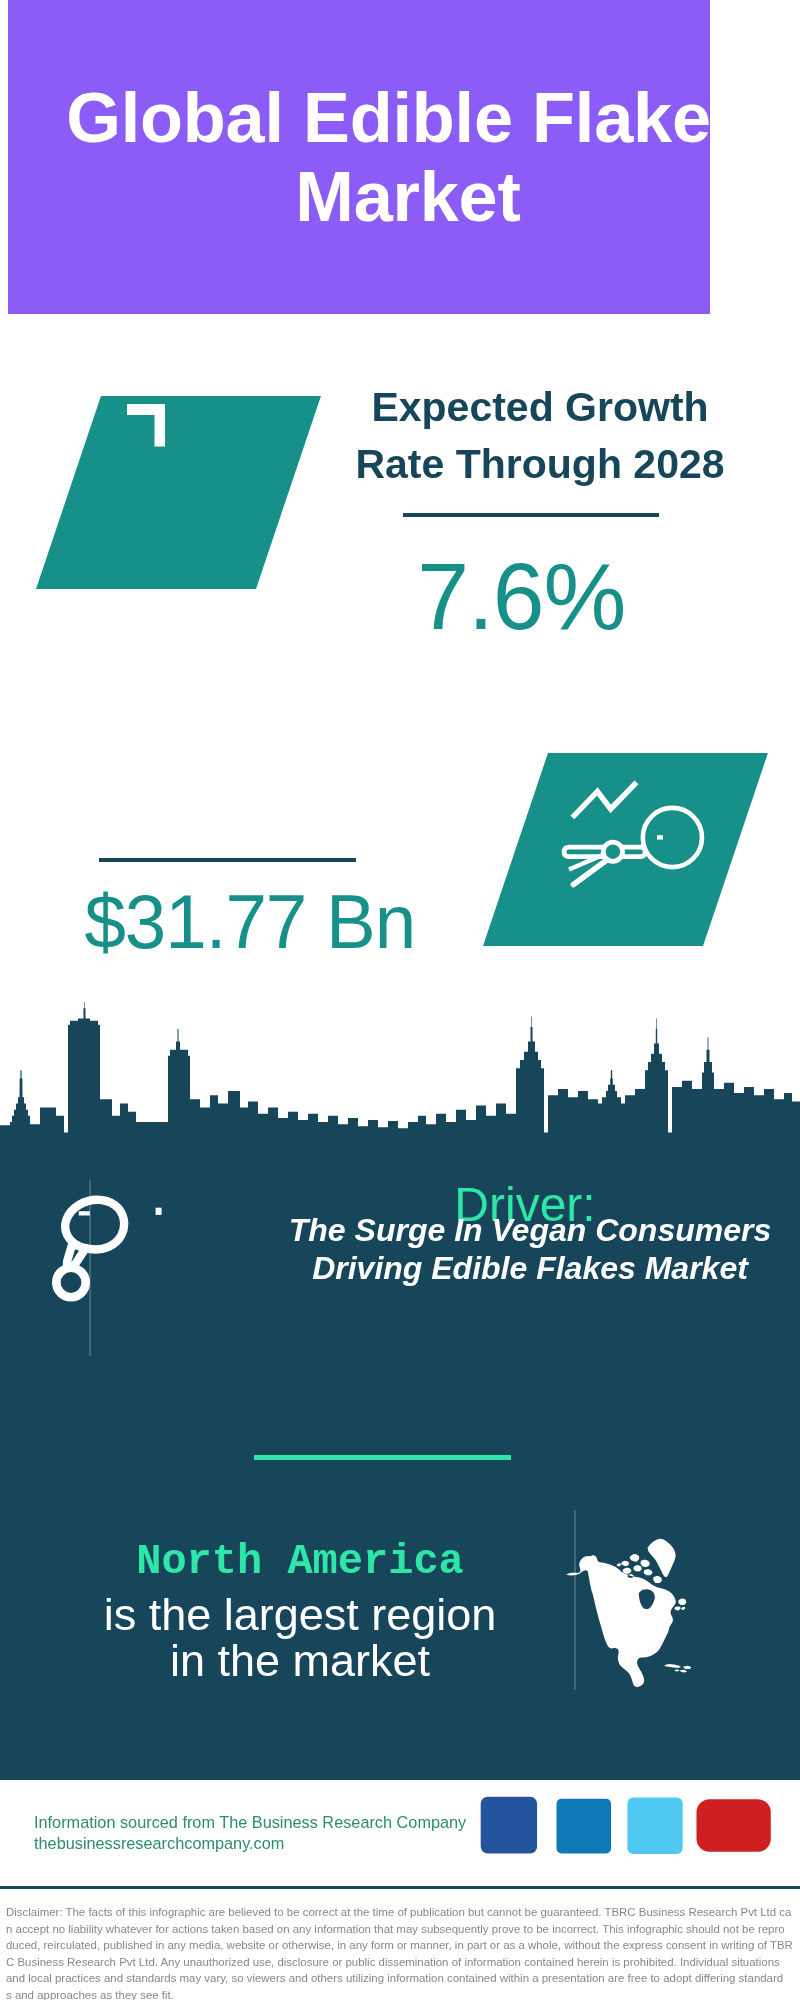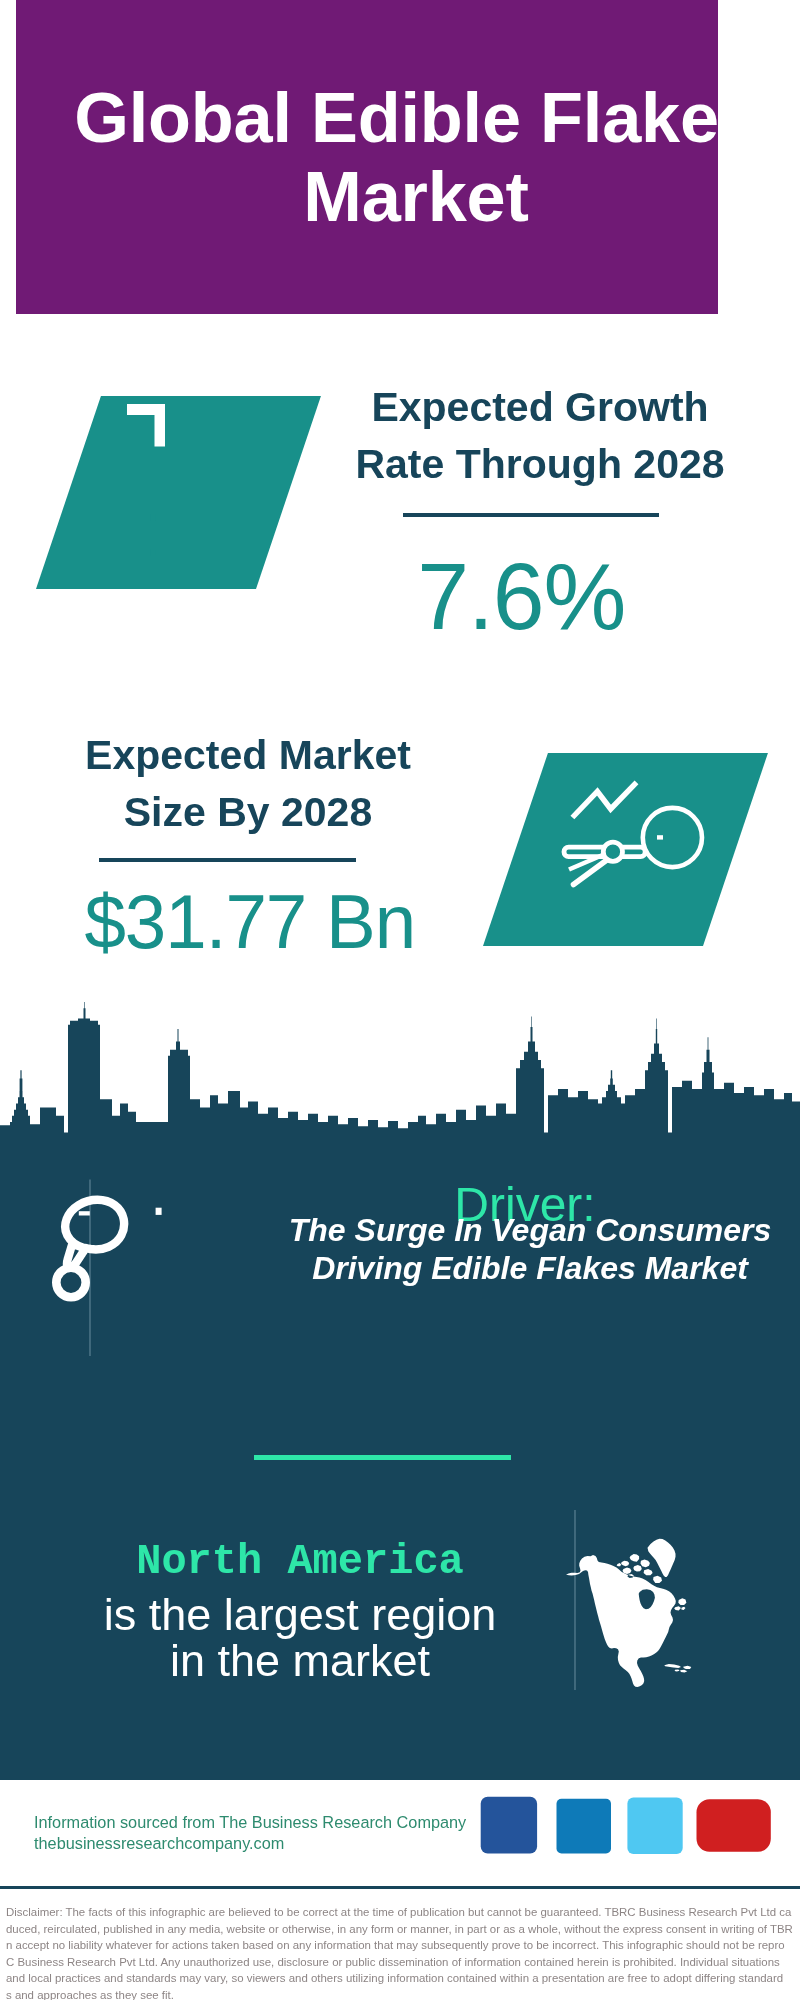--- a/index.html
+++ b/index.html
@@ -3,21 +3,21 @@
 <meta charset="utf-8">
 <title>Global Edible Flakes Market</title>
 <style>
   html,body{margin:0;padding:0;}
   body{width:800px;height:2000px;background:#ffffff;
        font-family:"Liberation Sans",sans-serif;
        -webkit-font-smoothing:antialiased;}
   #page{position:relative;width:800px;height:2000px;overflow:hidden;background:#fff;}
 
   
-  .header{position:absolute;left:16px;top:0;width:702px;height:314px;background:#701a75;}
+  .header{position:absolute;left:8px;top:0;width:702px;height:314px;background:#8b5cf6;}
   .header-title{position:absolute;left:40px;top:78px;width:720px;
       color:#fff;font-size:70.3px;line-height:79px;font-weight:bold;
       text-align:center;letter-spacing:-0.2px;}
 
   
   .para{position:absolute;background:#18908a;}
   .para.left{left:36px;top:396px;width:220px;height:193px;
       transform:skewX(-18.6deg);transform-origin:bottom left;}
   .para.right{left:483px;top:753px;width:220px;height:193px;
       transform:skewX(-18.6deg);transform-origin:bottom left;}
@@ -175,23 +175,20 @@
     </path>
             </path>
           </path>
         </path>
       </g>
     <g fill="none" stroke="#ffffff" stroke-width="4.8">
       <circle cx="67.9" cy="81.7" r="9.6" fill="#18908a">
     </circle>
       </g>
   </svg>
-  <div class="stat-label" style="left:8px;top:727px;width:480px;">
-    <span>Expected Market</span><br><span>Size By 2028</span>
-  </div>
   <div class="stat-rule" style="left:99px;top:858px;width:257px;"></div>
   <div class="stat-value v2" style="left:0px;top:884px;width:500px;"><span>$31.77 Bn</span></div>
 
   <div class="darkmid"></div>
   <svg class="skyline" viewBox="0 0 800 145" width="800" height="145" preserveAspectRatio="none">
     <path fill="#17455a" d="M0.0 145L0.0 128.0L800.0 128.0L800.0 145ZM0.0 145L0.0 121.0L10.0 121.0L10.0 145ZM10.0 145L10.0 118.0L16.0 118.0L16.0 145ZM16.0 145L16.0 122.0L24.0 122.0L24.0 145ZM24.0 145L24.0 119.0L30.0 119.0L30.0 145ZM30.0 145L30.0 122.0L38.0 122.0L38.0 145ZM12.0 145L12.0 112.0L30.0 112.0L30.0 145ZM14.0 145L14.0 106.0L28.0 106.0L28.0 145ZM16.0 145L16.0 100.0L26.0 100.0L26.0 145ZM18.0 145L18.0 94.0L24.0 94.0L24.0 145ZM19.5 145L19.5 88.0L22.5 88.0L22.5 145ZM20.2 145L20.2 80.0L21.8 80.0L21.8 145ZM19.6 145L19.6 76.0L22.4 76.0L22.4 145ZM20.4 145L20.4 68.0L21.6 68.0L21.6 145ZM30.0 145L30.0 120.0L40.0 120.0L40.0 145ZM40.0 145L40.0 104.0L56.0 104.0L56.0 145ZM56.0 145L56.0 112.0L64.0 112.0L64.0 145ZM68.0 145L68.0 24.0L100.0 24.0L100.0 145ZM70.0 145L70.0 20.0L98.0 20.0L98.0 145ZM88.0 145L88.0 40.0L100.0 40.0L100.0 145ZM68.0 145L68.0 44.0L76.0 44.0L76.0 145ZM78.0 145L78.0 18.0L90.0 18.0L90.0 145ZM83.5 145L83.5 8.0L85.5 8.0L85.5 145ZM84.2 145L84.2 2.0L84.8 2.0L84.8 145ZM100.0 145L100.0 96.0L112.0 96.0L112.0 145ZM112.0 145L112.0 112.0L120.0 112.0L120.0 145ZM120.0 145L120.0 100.0L128.0 100.0L128.0 145ZM128.0 145L128.0 108.0L136.0 108.0L136.0 145ZM136.0 145L136.0 118.0L168.0 118.0L168.0 145ZM168.0 145L168.0 54.0L190.0 54.0L190.0 145ZM170.0 145L170.0 48.0L188.0 48.0L188.0 145ZM176.0 145L176.0 40.0L180.0 40.0L180.0 145ZM177.5 145L177.5 28.0L178.5 28.0L178.5 145ZM190.0 145L190.0 96.0L200.0 96.0L200.0 145ZM200.0 145L200.0 104.0L210.0 104.0L210.0 145ZM210.0 145L210.0 92.0L218.0 92.0L218.0 145ZM218.0 145L218.0 100.0L228.0 100.0L228.0 145ZM228.0 145L228.0 88.0L240.0 88.0L240.0 145ZM240.0 145L240.0 104.0L248.0 104.0L248.0 145ZM248.0 145L248.0 98.0L258.0 98.0L258.0 145ZM258.0 145L258.0 110.0L268.0 110.0L268.0 145ZM268.0 145L268.0 104.0L278.0 104.0L278.0 145ZM278.0 145L278.0 114.0L288.0 114.0L288.0 145ZM288.0 145L288.0 108.0L298.0 108.0L298.0 145ZM298.0 145L298.0 116.0L308.0 116.0L308.0 145ZM308.0 145L308.0 110.0L318.0 110.0L318.0 145ZM318.0 145L318.0 118.0L328.0 118.0L328.0 145ZM328.0 145L328.0 112.0L338.0 112.0L338.0 145ZM338.0 145L338.0 120.0L348.0 120.0L348.0 145ZM348.0 145L348.0 114.0L358.0 114.0L358.0 145ZM358.0 145L358.0 122.0L368.0 122.0L368.0 145ZM368.0 145L368.0 116.0L378.0 116.0L378.0 145ZM378.0 145L378.0 123.0L388.0 123.0L388.0 145ZM388.0 145L388.0 117.0L398.0 117.0L398.0 145ZM398.0 145L398.0 124.0L408.0 124.0L408.0 145ZM408.0 145L408.0 118.0L418.0 118.0L418.0 145ZM418.0 145L418.0 112.0L426.0 112.0L426.0 145ZM426.0 145L426.0 120.0L436.0 120.0L436.0 145ZM436.0 145L436.0 110.0L446.0 110.0L446.0 145ZM446.0 145L446.0 118.0L456.0 118.0L456.0 145ZM456.0 145L456.0 106.0L466.0 106.0L466.0 145ZM466.0 145L466.0 116.0L476.0 116.0L476.0 145ZM476.0 145L476.0 102.0L486.0 102.0L486.0 145ZM486.0 145L486.0 112.0L496.0 112.0L496.0 145ZM496.0 145L496.0 100.0L506.0 100.0L506.0 145ZM506.0 145L506.0 110.0L516.0 110.0L516.0 145ZM516.0 145L516.0 66.0L544.0 66.0L544.0 145ZM520.0 145L520.0 58.0L541.0 58.0L541.0 145ZM524.0 145L524.0 50.0L538.0 50.0L538.0 145ZM528.0 145L528.0 40.0L535.0 40.0L535.0 145ZM530.5 145L530.5 26.0L532.5 26.0L532.5 145ZM531.2 145L531.2 16.0L531.8 16.0L531.8 145ZM548.0 145L548.0 92.0L558.0 92.0L558.0 145ZM558.0 145L558.0 86.0L568.0 86.0L568.0 145ZM568.0 145L568.0 94.0L578.0 94.0L578.0 145ZM578.0 145L578.0 88.0L588.0 88.0L588.0 145ZM588.0 145L588.0 96.0L598.0 96.0L598.0 145ZM598.0 145L598.0 100.0L625.0 100.0L625.0 145ZM602.0 145L602.0 94.0L621.0 94.0L621.0 145ZM606.0 145L606.0 88.0L617.0 88.0L617.0 145ZM608.0 145L608.0 82.0L615.0 82.0L615.0 145ZM610.2 145L610.2 76.0L612.8 76.0L612.8 145ZM610.8 145L610.8 68.0L612.2 68.0L612.2 145ZM625.0 145L625.0 92.0L635.0 92.0L635.0 145ZM635.0 145L635.0 86.0L645.0 86.0L645.0 145ZM645.0 145L645.0 68.0L668.0 68.0L668.0 145ZM648.0 145L648.0 60.0L665.0 60.0L665.0 145ZM651.0 145L651.0 52.0L662.0 52.0L662.0 145ZM654.0 145L654.0 42.0L659.0 42.0L659.0 145ZM655.8 145L655.8 28.0L657.2 28.0L657.2 145ZM656.2 145L656.2 18.0L656.8 18.0L656.8 145ZM672.0 145L672.0 84.0L682.0 84.0L682.0 145ZM682.0 145L682.0 78.0L692.0 78.0L692.0 145ZM692.0 145L692.0 86.0L702.0 86.0L702.0 145ZM702.0 145L702.0 70.0L714.0 70.0L714.0 145ZM704.0 145L704.0 60.0L712.0 60.0L712.0 145ZM706.5 145L706.5 48.0L709.5 48.0L709.5 145ZM707.6 145L707.6 36.0L708.4 36.0L708.4 145ZM714.0 145L714.0 86.0L724.0 86.0L724.0 145ZM724.0 145L724.0 80.0L734.0 80.0L734.0 145ZM734.0 145L734.0 90.0L744.0 90.0L744.0 145ZM744.0 145L744.0 84.0L754.0 84.0L754.0 145ZM754.0 145L754.0 92.0L764.0 92.0L764.0 145ZM764.0 145L764.0 86.0L774.0 86.0L774.0 145ZM774.0 145L774.0 96.0L784.0 96.0L784.0 145ZM784.0 145L784.0 90.0L792.0 90.0L792.0 145ZM792.0 145L792.0 98.0L800.0 98.0L800.0 145Z">
   </path>
     </svg>
 
   <svg class="para-ico" style="left:30px;top:1160px;" width="230" height="210" viewBox="0 0 230 210">
@@ -369,20 +366,20 @@
     <g>
       <rect x="696.5" y="1807.3" width="74.3" height="52.5" rx="13" fill="#d01f20">
       <path fill="#ffffff" d="M725.8 1821.5 l23.5 12.0 l-23.5 12.0 z">
     </path>
         </rect>
       </g>
   </svg>
   <div class="disc-rule"></div>
   <div class="disclaimer">
     <div class="dl">Disclaimer: The facts of this infographic are believed to be correct at the time of publication but cannot be guaranteed. TBRC Business Research Pvt Ltd ca</div>
+    <div class="dl">n accept no liability whatever for actions taken based on any information that may subsequently prove to be incorrect. This infographic should not be repro</div>
     <div class="dl">duced, reirculated, published in any media, website or otherwise, in any form or manner, in part or as a whole, without the express consent in writing of TBR</div>
-    <div class="dl">n accept no liability whatever for actions taken based on any information that may subsequently prove to be incorrect. This infographic should not be repro</div>
     <div class="dl">C Business Research Pvt Ltd. Any unauthorized use, disclosure or public dissemination of information contained herein is prohibited. Individual situations</div>
     <div class="dl">and local practices and standards may vary, so viewers and others utilizing information contained within a presentation are free to adopt differing standard</div>
     <div class="dl dl-last">s and approaches as they see fit.</div>
   </div>
 
 </div>
 
 </body></html>

